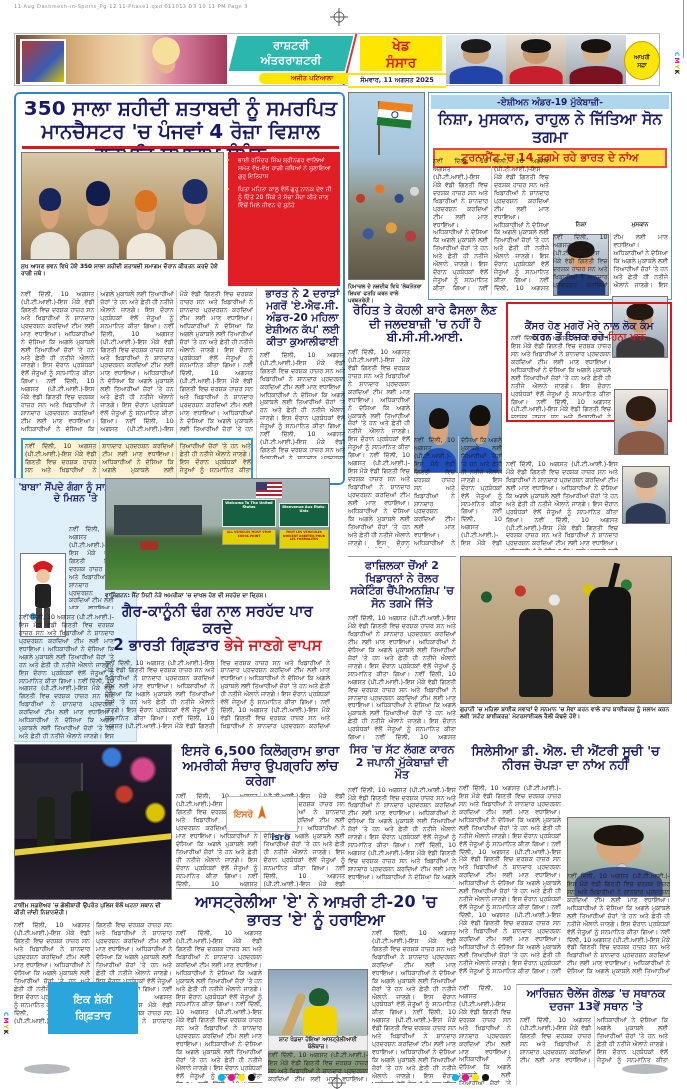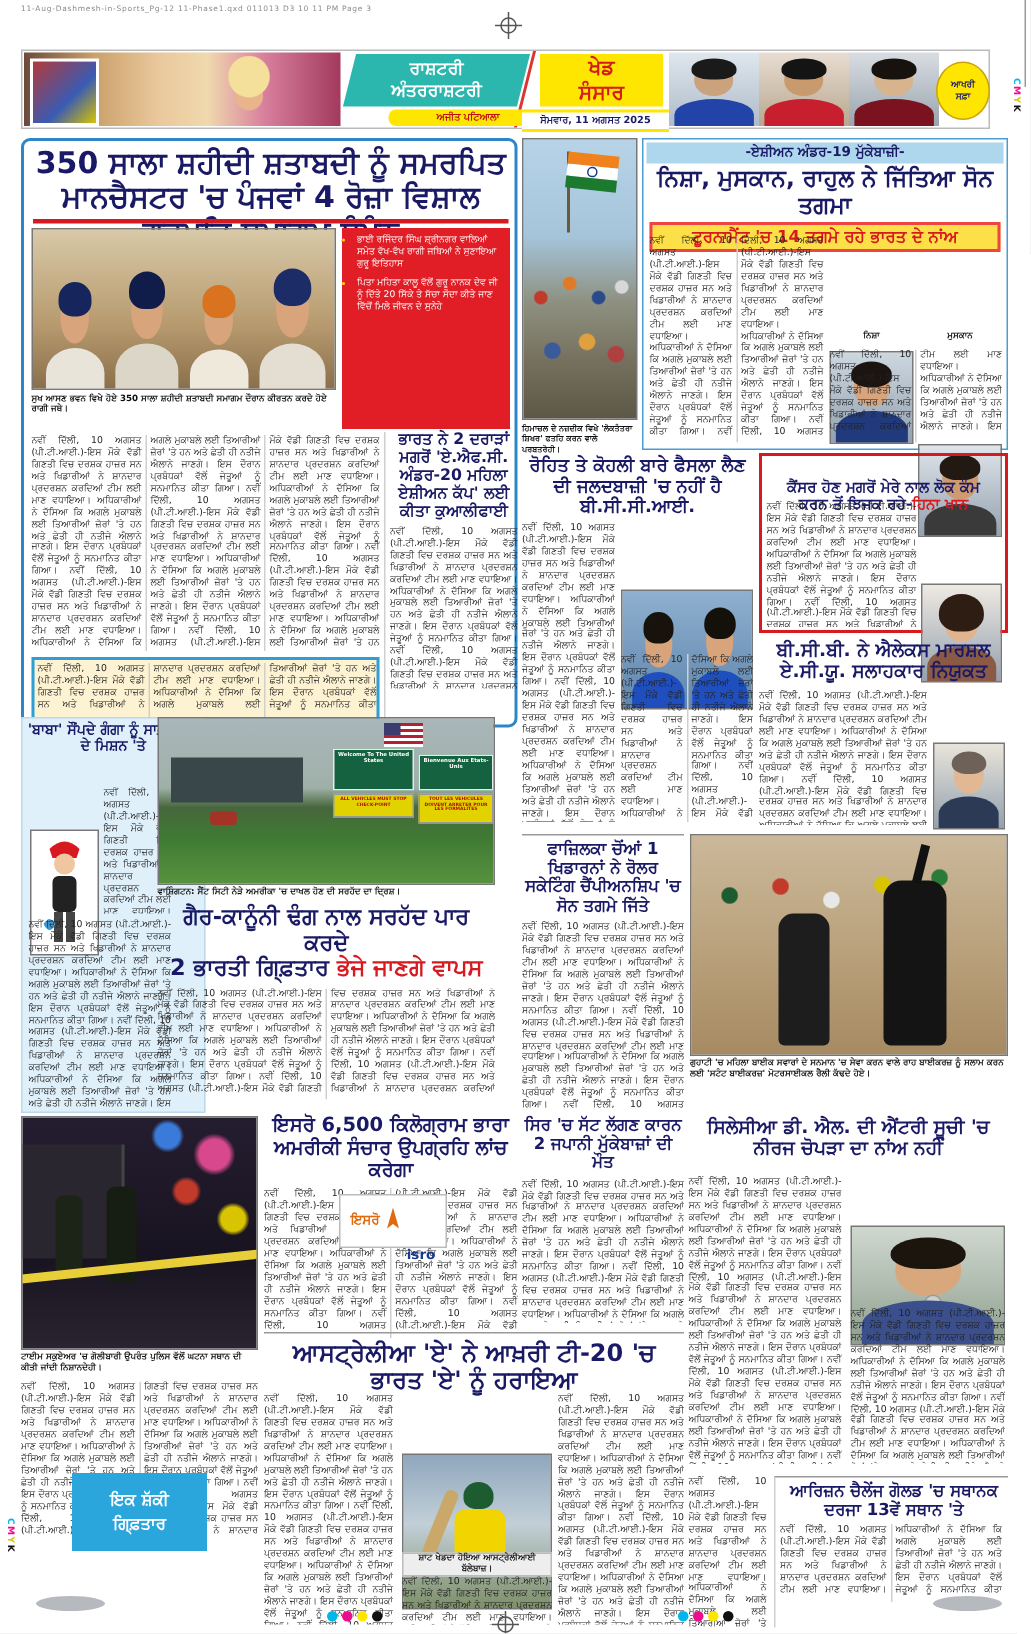--- a/index.html
+++ b/index.html
@@ -192,21 +192,20 @@
     <div class="hl" style="font-size:10px;margin:16px;">
       <span>ਕੈਂਸਰ ਹੋਣ ਮਗਰੋਂ ਮੇਰੇ ਨਾਲ ਲੋਕ ਕੰਮ ਕਰਨ ਤੋਂ ਝਿਜਕ ਰਹੇ-</span><span class="red">ਹਿਨਾ ਖਾਨ</span>
     </div>
     <div class="abs body-txt" style="left:3px;top:30px;width:100px;height:84px;">ਨਵੀਂ ਦਿੱਲੀ, 10 ਅਗਸਤ (ਪੀ.ਟੀ.ਆਈ.)-ਇਸ ਮੌਕੇ ਵੱਡੀ ਗਿਣਤੀ ਵਿਚ ਦਰਸ਼ਕ ਹਾਜ਼ਰ ਸਨ ਅਤੇ ਖਿਡਾਰੀਆਂ ਨੇ ਸ਼ਾਨਦਾਰ ਪ੍ਰਦਰਸ਼ਨ ਕਰਦਿਆਂ ਟੀਮ ਲਈ ਮਾਣ ਵਧਾਇਆ। ਅਧਿਕਾਰੀਆਂ ਨੇ ਦੱਸਿਆ ਕਿ ਅਗਲੇ ਮੁਕਾਬਲੇ ਲਈ ਤਿਆਰੀਆਂ ਜ਼ੋਰਾਂ 'ਤੇ ਹਨ ਅਤੇ ਛੇਤੀ ਹੀ ਨਤੀਜੇ ਐਲਾਨੇ ਜਾਣਗੇ। ਇਸ ਦੌਰਾਨ ਪ੍ਰਬੰਧਕਾਂ ਵੱਲੋਂ ਜੇਤੂਆਂ ਨੂੰ ਸਨਮਾਨਿਤ ਕੀਤਾ ਗਿਆ। ਨਵੀਂ ਦਿੱਲੀ, 10 ਅਗਸਤ (ਪੀ.ਟੀ.ਆਈ.)-ਇਸ ਮੌਕੇ ਵੱਡੀ ਗਿਣਤੀ ਵਿਚ ਦਰਸ਼ਕ ਹਾਜ਼ਰ ਸਨ ਅਤੇ ਖਿਡਾਰੀਆਂ ਨੇ ਸ਼ਾਨਦਾਰ ਪ੍ਰਦਰਸ਼ਨ ਕਰਦਿਆਂ ਟੀਮ ਲਈ ਮਾਣ ਵਧਾਇਆ। ਅਧਿਕਾਰੀਆਂ ਨੇ ਦੱਸਿਆ ਕਿ ਅਗਲੇ ਮੁਕਾਬਲੇ ਲਈ ਤਿਆਰੀਆਂ ਜ਼ੋਰਾਂ 'ਤੇ ਹਨ ਅਤੇ ਛੇਤੀ ਹੀ ਨਤੀਜੇ ਐਲਾਨੇ ਜਾਣਗੇ। ਇਸ ਦੌਰਾਨ ਪ੍ਰਬੰਧਕਾਂ ਵੱਲੋਂ ਜੇਤੂਆਂ ਨੂੰ ਸਨਮਾਨਿਤ ਕੀਤਾ ਗਿਆ।</div>
     <div class="por photo abs" style="left:106px;top:30px;width:54px;height:66px;--shirt:#8a5a44;--hair:#2e1d12;--skin:#e0b48e;--bg1:#efe9e2;">
         <span class="hair" style="height:40%;width:58%;"></span>
       </div>
   </div>
 
   <div class="abs" style="left:506px;top:426px;width:166px;height:126px;">
-    <div class="hl" style="font-size:12.5px;">ਬੀ.ਸੀ.ਬੀ. ਨੇ ਐਲੇਕਸ ਮਾਰਸ਼ਲ ਏ.ਸੀ.ਯੂ. ਸਲਾਹਕਾਰ ਨਿਯੁਕਤ</div>
     <div class="abs body-txt" style="left:0;top:34px;width:112px;height:90px;">ਨਵੀਂ ਦਿੱਲੀ, 10 ਅਗਸਤ (ਪੀ.ਟੀ.ਆਈ.)-ਇਸ ਮੌਕੇ ਵੱਡੀ ਗਿਣਤੀ ਵਿਚ ਦਰਸ਼ਕ ਹਾਜ਼ਰ ਸਨ ਅਤੇ ਖਿਡਾਰੀਆਂ ਨੇ ਸ਼ਾਨਦਾਰ ਪ੍ਰਦਰਸ਼ਨ ਕਰਦਿਆਂ ਟੀਮ ਲਈ ਮਾਣ ਵਧਾਇਆ। ਅਧਿਕਾਰੀਆਂ ਨੇ ਦੱਸਿਆ ਕਿ ਅਗਲੇ ਮੁਕਾਬਲੇ ਲਈ ਤਿਆਰੀਆਂ ਜ਼ੋਰਾਂ 'ਤੇ ਹਨ ਅਤੇ ਛੇਤੀ ਹੀ ਨਤੀਜੇ ਐਲਾਨੇ ਜਾਣਗੇ। ਇਸ ਦੌਰਾਨ ਪ੍ਰਬੰਧਕਾਂ ਵੱਲੋਂ ਜੇਤੂਆਂ ਨੂੰ ਸਨਮਾਨਿਤ ਕੀਤਾ ਗਿਆ। ਨਵੀਂ ਦਿੱਲੀ, 10 ਅਗਸਤ (ਪੀ.ਟੀ.ਆਈ.)-ਇਸ ਮੌਕੇ ਵੱਡੀ ਗਿਣਤੀ ਵਿਚ ਦਰਸ਼ਕ ਹਾਜ਼ਰ ਸਨ ਅਤੇ ਖਿਡਾਰੀਆਂ ਨੇ ਸ਼ਾਨਦਾਰ ਪ੍ਰਦਰਸ਼ਨ ਕਰਦਿਆਂ ਟੀਮ ਲਈ ਮਾਣ ਵਧਾਇਆ। ਅਧਿਕਾਰੀਆਂ ਨੇ ਦੱਸਿਆ ਕਿ ਅਗਲੇ ਮੁਕਾਬਲੇ ਲਈ ਤਿਆਰੀਆਂ ਜ਼ੋਰਾਂ 'ਤੇ ਹਨ ਅਤੇ ਛੇਤੀ ਹੀ ਨਤੀਜੇ ਐਲਾਨੇ ਜਾਣਗੇ। ਇਸ ਦੌਰਾਨ ਪ੍ਰਬੰਧਕਾਂ ਵੱਲੋਂ ਜੇਤੂਆਂ ਨੂੰ ਸਨਮਾਨਿਤ ਕੀਤਾ ਗਿਆ।</div>
     <div class="por photo abs" style="left:116px;top:40px;width:48px;height:58px;--shirt:#2d3a55;--hair:#6e6258;--skin:#e2b894;--bg1:#e8e4da;">
         <span class="hair"></span>
       </div>
   </div>
 
   <div class="abs" style="left:14px;top:478px;width:123px;height:264px;background:#dff0fb;border:1px solid #bcd9ec;box-sizing:border-box;">
     <div class="hl" style="font-size:9.5px;margin:3px 2px;">'ਬਾਬਾ' ਸੌਂਪਦੇ ਗੰਗਾ ਨੂੰ ਸਾਫ਼ ਕਰਨ ਦੇ ਮਿਸ਼ਨ 'ਤੇ</div>
     <div class="photo abs" style="left:5px;top:46px;width:46px;height:84px;background:#fff;">
       <svg width="44" height="82" viewBox="0 0 44 82">
@@ -241,21 +240,21 @@
     </div>
     <div class="cap" style="margin-top:2px;">ਵਾਸ਼ਿੰਗਟਨ: ਸੈਂਟ ਸਿਟੀ ਨੇੜੇ ਅਮਰੀਕਾ 'ਚ ਦਾਖਲ ਹੋਣ ਦੀ ਸਰਹੱਦ ਦਾ ਦ੍ਰਿਸ਼।</div>
     <div class="hl" style="font-size:15px;margin-top:4px;">
       <div>ਗੈਰ-ਕਾਨੂੰਨੀ ਢੰਗ ਨਾਲ ਸਰਹੱਦ ਪਾਰ ਕਰਦੇ</div>
       <div><span>2 ਭਾਰਤੀ ਗਿ੍ਫ਼ਤਾਰ </span><span class="red">ਭੇਜੇ ਜਾਣਗੇ ਵਾਪਸ</span></div>
     </div>
     <div class="body-txt cols2" style="width:225px;height:74px;margin-top:4px;">ਨਵੀਂ ਦਿੱਲੀ, 10 ਅਗਸਤ (ਪੀ.ਟੀ.ਆਈ.)-ਇਸ ਮੌਕੇ ਵੱਡੀ ਗਿਣਤੀ ਵਿਚ ਦਰਸ਼ਕ ਹਾਜ਼ਰ ਸਨ ਅਤੇ ਖਿਡਾਰੀਆਂ ਨੇ ਸ਼ਾਨਦਾਰ ਪ੍ਰਦਰਸ਼ਨ ਕਰਦਿਆਂ ਟੀਮ ਲਈ ਮਾਣ ਵਧਾਇਆ। ਅਧਿਕਾਰੀਆਂ ਨੇ ਦੱਸਿਆ ਕਿ ਅਗਲੇ ਮੁਕਾਬਲੇ ਲਈ ਤਿਆਰੀਆਂ ਜ਼ੋਰਾਂ 'ਤੇ ਹਨ ਅਤੇ ਛੇਤੀ ਹੀ ਨਤੀਜੇ ਐਲਾਨੇ ਜਾਣਗੇ। ਇਸ ਦੌਰਾਨ ਪ੍ਰਬੰਧਕਾਂ ਵੱਲੋਂ ਜੇਤੂਆਂ ਨੂੰ ਸਨਮਾਨਿਤ ਕੀਤਾ ਗਿਆ। ਨਵੀਂ ਦਿੱਲੀ, 10 ਅਗਸਤ (ਪੀ.ਟੀ.ਆਈ.)-ਇਸ ਮੌਕੇ ਵੱਡੀ ਗਿਣਤੀ ਵਿਚ ਦਰਸ਼ਕ ਹਾਜ਼ਰ ਸਨ ਅਤੇ ਖਿਡਾਰੀਆਂ ਨੇ ਸ਼ਾਨਦਾਰ ਪ੍ਰਦਰਸ਼ਨ ਕਰਦਿਆਂ ਟੀਮ ਲਈ ਮਾਣ ਵਧਾਇਆ। ਅਧਿਕਾਰੀਆਂ ਨੇ ਦੱਸਿਆ ਕਿ ਅਗਲੇ ਮੁਕਾਬਲੇ ਲਈ ਤਿਆਰੀਆਂ ਜ਼ੋਰਾਂ 'ਤੇ ਹਨ ਅਤੇ ਛੇਤੀ ਹੀ ਨਤੀਜੇ ਐਲਾਨੇ ਜਾਣਗੇ। ਇਸ ਦੌਰਾਨ ਪ੍ਰਬੰਧਕਾਂ ਵੱਲੋਂ ਜੇਤੂਆਂ ਨੂੰ ਸਨਮਾਨਿਤ ਕੀਤਾ ਗਿਆ। ਨਵੀਂ ਦਿੱਲੀ, 10 ਅਗਸਤ (ਪੀ.ਟੀ.ਆਈ.)-ਇਸ ਮੌਕੇ ਵੱਡੀ ਗਿਣਤੀ ਵਿਚ ਦਰਸ਼ਕ ਹਾਜ਼ਰ ਸਨ ਅਤੇ ਖਿਡਾਰੀਆਂ ਨੇ ਸ਼ਾਨਦਾਰ ਪ੍ਰਦਰਸ਼ਨ ਕਰਦਿਆਂ ਟੀਮ ਲਈ ਮਾਣ ਵਧਾਇਆ। ਅਧਿਕਾਰੀਆਂ ਨੇ ਦੱਸਿਆ ਕਿ ਅਗਲੇ ਮੁਕਾਬਲੇ ਲਈ ਤਿਆਰੀਆਂ ਜ਼ੋਰਾਂ 'ਤੇ ਹਨ ਅਤੇ ਛੇਤੀ ਹੀ ਨਤੀਜੇ ਐਲਾਨੇ ਜਾਣਗੇ। ਇਸ ਦੌਰਾਨ ਪ੍ਰਬੰਧਕਾਂ ਵੱਲੋਂ ਜੇਤੂਆਂ ਨੂੰ ਸਨਮਾਨਿਤ ਕੀਤਾ ਗਿਆ।</div>
   </div>
 
   <div class="abs" style="left:348px;top:556px;width:108px;height:186px;border-top:1px solid #999;">
-    <div class="hl" style="font-size:11px;margin-top:3px;">ਫਾਜ਼ਿਲਕਾ ਚੋਂਆਂ 1 ਖਿਡਾਰਨਾਂ ਨੇ ਰੋਲਰ ਸਕੇਟਿੰਗ ਚੈਂਪੀਅਨਸ਼ਿਪ 'ਚ ਸੋਨ ਤਗਮੇ ਜਿੱਤੇ</div>
+    <div class="hl" style="font-size:11px;margin-top:3px;">ਫਾਜ਼ਿਲਕਾ ਚੋਂਆਂ 2 ਖਿਡਾਰਨਾਂ ਨੇ ਰੋਲਰ ਸਕੇਟਿੰਗ ਚੈਂਪੀਅਨਸ਼ਿਪ 'ਚ ਸੋਨ ਤਗਮੇ ਜਿੱਤੇ</div>
     <div class="body-txt" style="height:126px;margin-top:4px;">ਨਵੀਂ ਦਿੱਲੀ, 10 ਅਗਸਤ (ਪੀ.ਟੀ.ਆਈ.)-ਇਸ ਮੌਕੇ ਵੱਡੀ ਗਿਣਤੀ ਵਿਚ ਦਰਸ਼ਕ ਹਾਜ਼ਰ ਸਨ ਅਤੇ ਖਿਡਾਰੀਆਂ ਨੇ ਸ਼ਾਨਦਾਰ ਪ੍ਰਦਰਸ਼ਨ ਕਰਦਿਆਂ ਟੀਮ ਲਈ ਮਾਣ ਵਧਾਇਆ। ਅਧਿਕਾਰੀਆਂ ਨੇ ਦੱਸਿਆ ਕਿ ਅਗਲੇ ਮੁਕਾਬਲੇ ਲਈ ਤਿਆਰੀਆਂ ਜ਼ੋਰਾਂ 'ਤੇ ਹਨ ਅਤੇ ਛੇਤੀ ਹੀ ਨਤੀਜੇ ਐਲਾਨੇ ਜਾਣਗੇ। ਇਸ ਦੌਰਾਨ ਪ੍ਰਬੰਧਕਾਂ ਵੱਲੋਂ ਜੇਤੂਆਂ ਨੂੰ ਸਨਮਾਨਿਤ ਕੀਤਾ ਗਿਆ। ਨਵੀਂ ਦਿੱਲੀ, 10 ਅਗਸਤ (ਪੀ.ਟੀ.ਆਈ.)-ਇਸ ਮੌਕੇ ਵੱਡੀ ਗਿਣਤੀ ਵਿਚ ਦਰਸ਼ਕ ਹਾਜ਼ਰ ਸਨ ਅਤੇ ਖਿਡਾਰੀਆਂ ਨੇ ਸ਼ਾਨਦਾਰ ਪ੍ਰਦਰਸ਼ਨ ਕਰਦਿਆਂ ਟੀਮ ਲਈ ਮਾਣ ਵਧਾਇਆ। ਅਧਿਕਾਰੀਆਂ ਨੇ ਦੱਸਿਆ ਕਿ ਅਗਲੇ ਮੁਕਾਬਲੇ ਲਈ ਤਿਆਰੀਆਂ ਜ਼ੋਰਾਂ 'ਤੇ ਹਨ ਅਤੇ ਛੇਤੀ ਹੀ ਨਤੀਜੇ ਐਲਾਨੇ ਜਾਣਗੇ। ਇਸ ਦੌਰਾਨ ਪ੍ਰਬੰਧਕਾਂ ਵੱਲੋਂ ਜੇਤੂਆਂ ਨੂੰ ਸਨਮਾਨਿਤ ਕੀਤਾ ਗਿਆ। ਨਵੀਂ ਦਿੱਲੀ, 10 ਅਗਸਤ (ਪੀ.ਟੀ.ਆਈ.)-ਇਸ ਮੌਕੇ ਵੱਡੀ ਗਿਣਤੀ ਵਿਚ ਦਰਸ਼ਕ ਹਾਜ਼ਰ ਸਨ ਅਤੇ ਖਿਡਾਰੀਆਂ ਨੇ ਸ਼ਾਨਦਾਰ ਪ੍ਰਦਰਸ਼ਨ ਕਰਦਿਆਂ ਟੀਮ ਲਈ ਮਾਣ ਵਧਾਇਆ। ਅਧਿਕਾਰੀਆਂ ਨੇ ਦੱਸਿਆ ਕਿ ਅਗਲੇ ਮੁਕਾਬਲੇ ਲਈ ਤਿਆਰੀਆਂ ਜ਼ੋਰਾਂ 'ਤੇ ਹਨ ਅਤੇ ਛੇਤੀ ਹੀ ਨਤੀਜੇ ਐਲਾਨੇ ਜਾਣਗੇ। ਇਸ ਦੌਰਾਨ ਪ੍ਰਬੰਧਕਾਂ ਵੱਲੋਂ ਜੇਤੂਆਂ ਨੂੰ ਸਨਮਾਨਿਤ ਕੀਤਾ ਗਿਆ।</div>
   </div>
 
   <div class="abs" style="left:460px;top:556px;width:212px;height:186px;">
     <div class="photo" style="width:212px;height:148px;background:linear-gradient(180deg,#cbb89a 0%,#b8a07a 55%,#a68a62 100%);">
       <div class="abs" style="left:0;top:10px;width:212px;height:60px;background:
         radial-gradient(circle at 12% 50%,#1d5c30 0 5px,transparent 6px),
         radial-gradient(circle at 28% 40%,#c23a2a 0 5px,transparent 6px),
         radial-gradient(circle at 44% 55%,#e8e8e8 0 5px,transparent 6px),
         radial-gradient(circle at 60% 38%,#d8c400 0 5px,transparent 6px),

